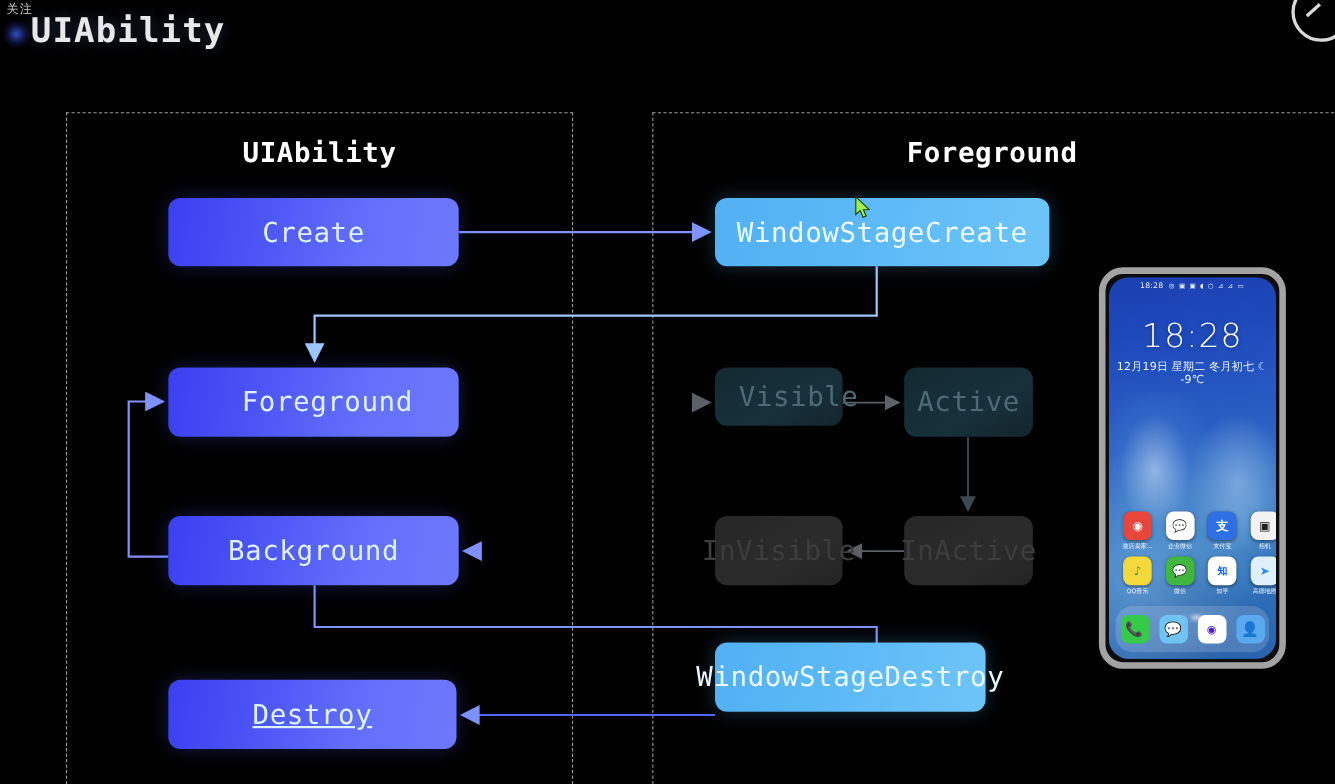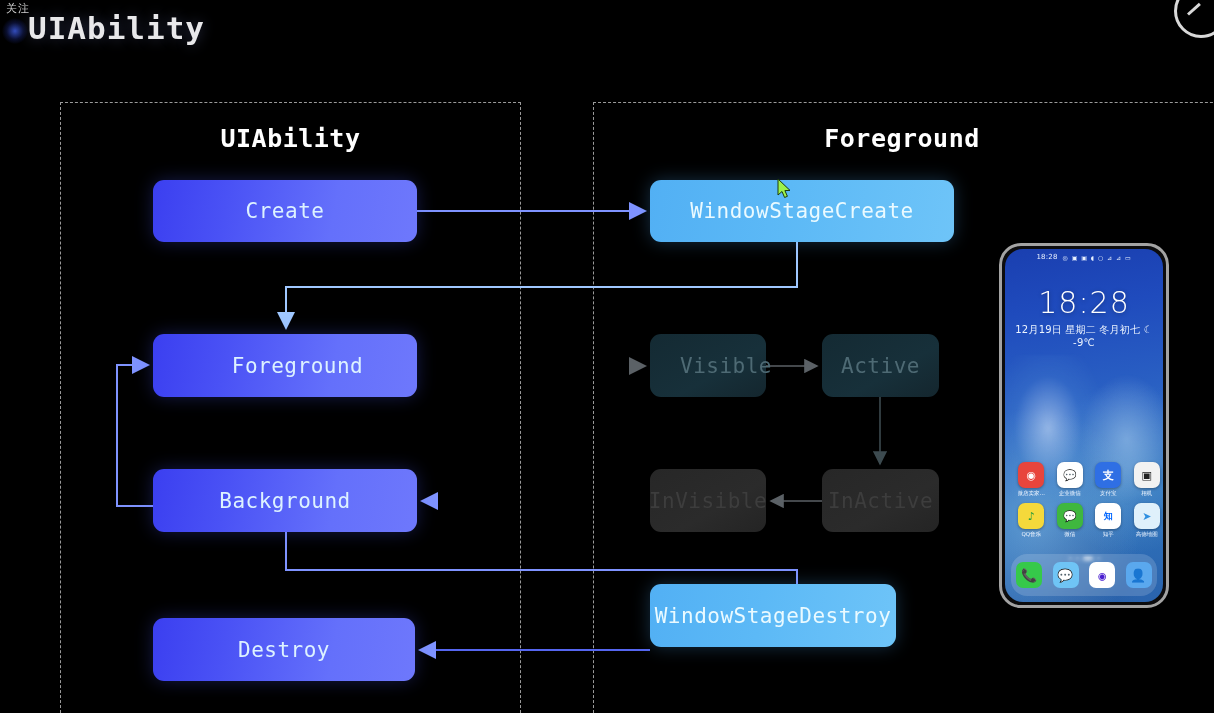--- a/index.html
+++ b/index.html
@@ -54,21 +54,21 @@
     letter-spacing: .5px; text-align: center;
   }
   .gt-left  { left: 60px;  width: 461px; }
   .gt-right { left: 593px; width: 618px; }
 
   
   .node {
     position: absolute;
     display: flex; align-items: center; justify-content: center;
     border-radius: 11px;
-    font-size: 21px; letter-spacing: .5px;
+    font-size: 25px; letter-spacing: .5px;
     white-space: nowrap;
   }
   .node.indigo {
     background: linear-gradient(100deg, #3b3ff0 0%, #4a52f5 28%, #6470fb 68%, #6e78fc 100%);
     color: #ddf2ff;
     box-shadow: 0 0 18px rgba(70,85,240,.30);
   }
   .node.sky {
     background: linear-gradient(100deg, #52b0f4 0%, #5cb9f6 45%, #6ec4f8 100%);
     color: #eafaff;
@@ -80,41 +80,41 @@
   }
   .node.dim-gray {
     background: linear-gradient(150deg, #272727 0%, #2b2b2b 60%, #242424 100%);
     color: #3d3d3d;
   }
 
   
   #n-create      { left: 153px; top: 180px; width: 264px; height: 62px; }
   #n-foreground  { left: 153px; top: 334px; width: 264px; height: 63px; padding-left: 25px; }
   #n-background  { left: 153px; top: 469px; width: 264px; height: 63px; }
-  #n-destroy     { left: 153px; top: 618px; width: 262px; height: 63px; }
+  #n-destroy     { left: 153px; top: 618px; width: 262px; height: 63px; text-decoration: underline; }
   #n-wsc         { left: 650px; top: 180px; width: 304px; height: 62px; }
   #n-wsd         { left: 650px; top: 584px; width: 246px; height: 63px; }
-  #n-visible     { left: 650px; top: 334px; width: 116px; height: 63px; padding-left: 36px; }
+  #n-visible     { left: 650px; top: 334px; width: 116px; height: 53px; padding-left: 36px; }
   #n-active      { left: 822px; top: 334px; width: 117px; height: 63px; }
   #n-invisible   { left: 650px; top: 469px; width: 116px; height: 63px; }
   #n-inactive    { left: 822px; top: 469px; width: 117px; height: 63px; }
 
   
   #wires { position: absolute; left:0; top:0; width:1214px; height:713px; pointer-events:none; }
 
   
   .cursor { position:absolute; left:777px; top:178px; width:16px; height:22px; }
 
   
   .phone {
     position: absolute; left: 999px; top: 243px;
     width: 170px; height: 365px;
     border-radius: 22px;
     background: #0c0c0e;
-    border: 3px solid #a3a3a3;
+    border: 6px solid #a3a3a3;
     box-shadow: 0 0 22px rgba(0,0,0,.9);
     overflow: hidden;
   }
   .phone-screen {
     position:absolute; left:3px; top:3px; right:3px; bottom:3px;
     border-radius: 18px; overflow:hidden;
     background:
       radial-gradient(ellipse 120% 60% at 20% 78%, rgba(150,200,235,.45) 0%, rgba(0,0,0,0) 55%),
       radial-gradient(ellipse 90% 45% at 78% 62%, rgba(120,175,220,.42) 0%, rgba(0,0,0,0) 55%),
       radial-gradient(ellipse 70% 35% at 45% 92%, rgba(40,90,160,.6) 0%, rgba(0,0,0,0) 60%),

